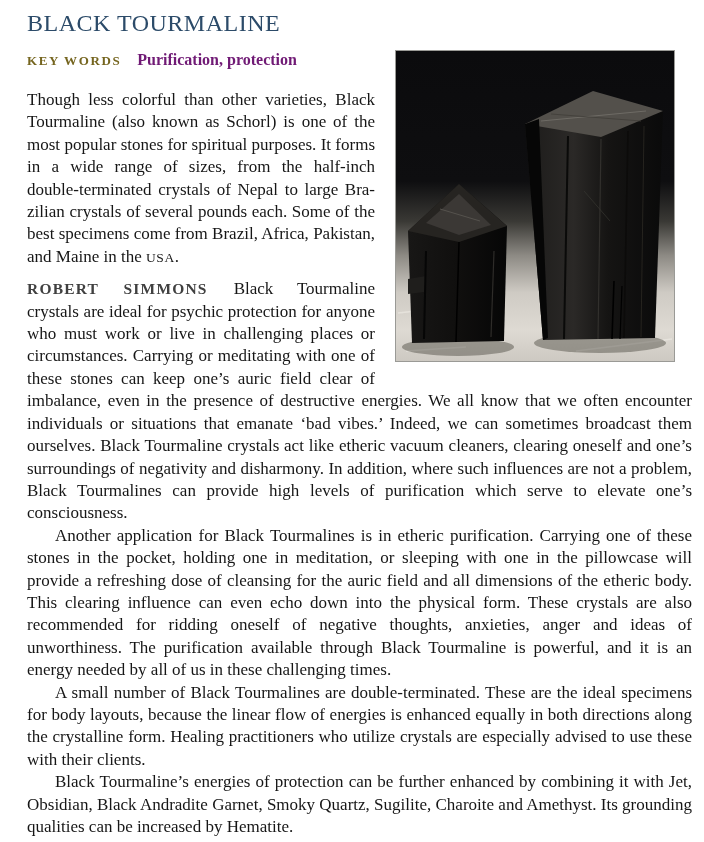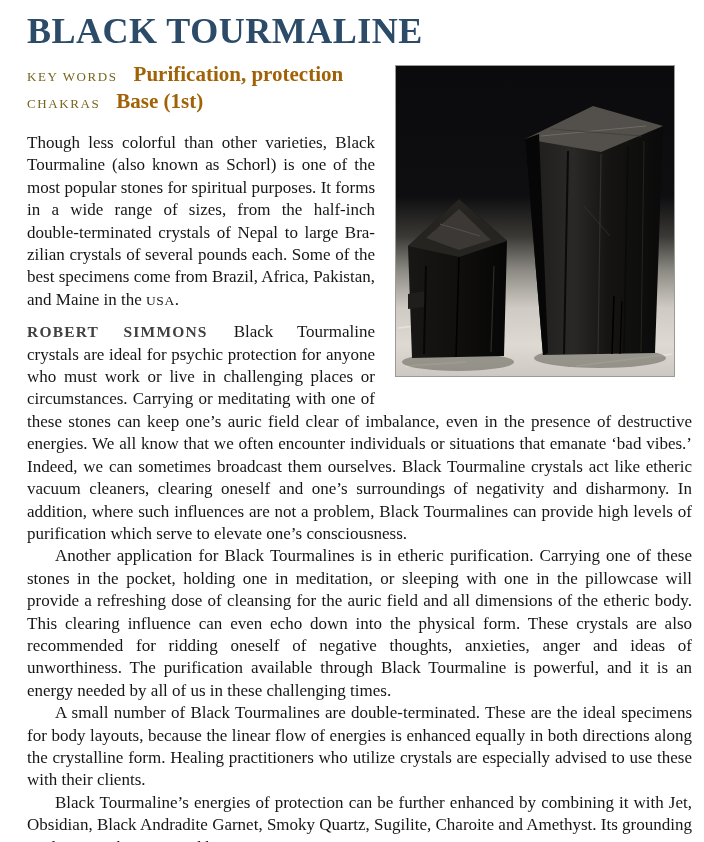--- a/index.html
+++ b/index.html
@@ -10,48 +10,48 @@
     overflow: hidden;
   }
   .page {
     box-sizing: border-box;
     width: 704px; height: 842px;
     padding: 8px 12px 0 27px;
     overflow: hidden;
   }
   h1.title {
     margin: 2px 0 10px 0;
-    font-size: 36px;
-    font-weight: bold;
+    font-size: 24px;
+    font-weight: normal;
     letter-spacing: 0.5px;
     color: #2c4b69;
   }
   .content { }
   .photo-wrap {
     float: right;
     width: 278px; height: 310px;
     margin: 3px 17px 12px 20px;
     border: 1px solid #9a9a96;
     box-sizing: content-box;
     background: #000;
   }
   .photo-wrap svg { display: block; width: 278px; height: 310px; }
 
   .attr-row { line-height: 25px; white-space: nowrap; }
   .attr-label {
-    font-weight: normal;
+    font-weight: bold;
     font-size: 13px;
     letter-spacing: 1.6px;
     color: #75651f;
   }
   .attr-value {
     font-weight: bold;
-    font-size: 21px;
+    font-size: 16px;
     margin-left: 16px;
-    color: #a16207;
+    color: #701a75;
   }
 
   p.body-text {
     font-size: 17px;
     line-height: 22.4px;
     text-align: justify;
     margin: 0;
   }
   p.intro { margin: 16px 0 9px 0; }
   .smallcaps { font-size: 13.5px; letter-spacing: 0.6px; }
@@ -134,23 +134,20 @@
           <line x1="226" y1="235" x2="224" y2="288" stroke="#000000" stroke-width="1.2"></line>
           <line x1="188" y1="140" x2="214" y2="170" stroke="#3a3834" stroke-width="0.8" opacity="0.8"></line>
         </g>
       </svg>
     </figure>
 
     <div class="attrs">
       <div class="attr-row">
         <span class="attr-label">KEY WORDS</span><span class="attr-value">Purification, protection</span>
       </div>
-      <div class="attr-row">
-        <span class="attr-label">CHAKRAS</span><span class="attr-value">Base (1st)</span>
-      </div>
     </div>
 
     <p class="body-text intro"><span>Though less colorful than other varieties, Black Tourmaline (also known as Schorl) is one of the most popular stones for spiritual purposes. It forms in a wide range of sizes, from the half-inch double-terminated crystals of Nepal to large Bra-zilian crystals of several pounds each. Some of the best specimens come from Brazil, Africa, Pakistan, and Maine in the </span><span class="smallcaps">USA</span><span>.</span></p>
 
     <p class="body-text"><span class="rs-label">ROBERT SIMMONS</span><span>Black Tourmaline crystals are ideal for psychic protection for anyone who must work or live in challenging places or circumstances. Carrying or meditating with one of these stones can keep one’s auric field clear of imbalance, even in the presence of destructive energies. We all know that we often encounter individuals or situations that emanate ‘bad vibes.’ Indeed, we can sometimes broadcast them ourselves. Black Tourmaline crystals act like etheric vacuum cleaners, clearing oneself and one’s surroundings of negativity and disharmony. In addition, where such influences are not a problem, Black Tourmalines can provide high levels of purification which serve to elevate one’s consciousness.</span></p>
 
     <p class="body-text indent">Another application for Black Tourmalines is in etheric purification. Carrying one of these stones in the pocket, holding one in meditation, or sleeping with one in the pillowcase will provide a refreshing dose of cleansing for the auric field and all dimensions of the etheric body. This clearing influence can even echo down into the physical form. These crystals are also recommended for ridding oneself of negative thoughts, anxieties, anger and ideas of unworthiness. The purification available through Black Tourmaline is powerful, and it is an energy needed by all of us in these challenging times.</p>
     <p class="body-text indent">A small number of Black Tourmalines are double-terminated. These are the ideal specimens for body layouts, because the linear flow of energies is enhanced equally in both directions along the crystalline form. Healing practitioners who utilize crystals are especially advised to use these with their clients.</p>
     <p class="body-text indent">Black Tourmaline’s energies of protection can be further enhanced by combining it with Jet, Obsidian, Black Andradite Garnet, Smoky Quartz, Sugilite, Charoite and Amethyst. Its grounding qualities can be increased by Hematite.</p>
 

